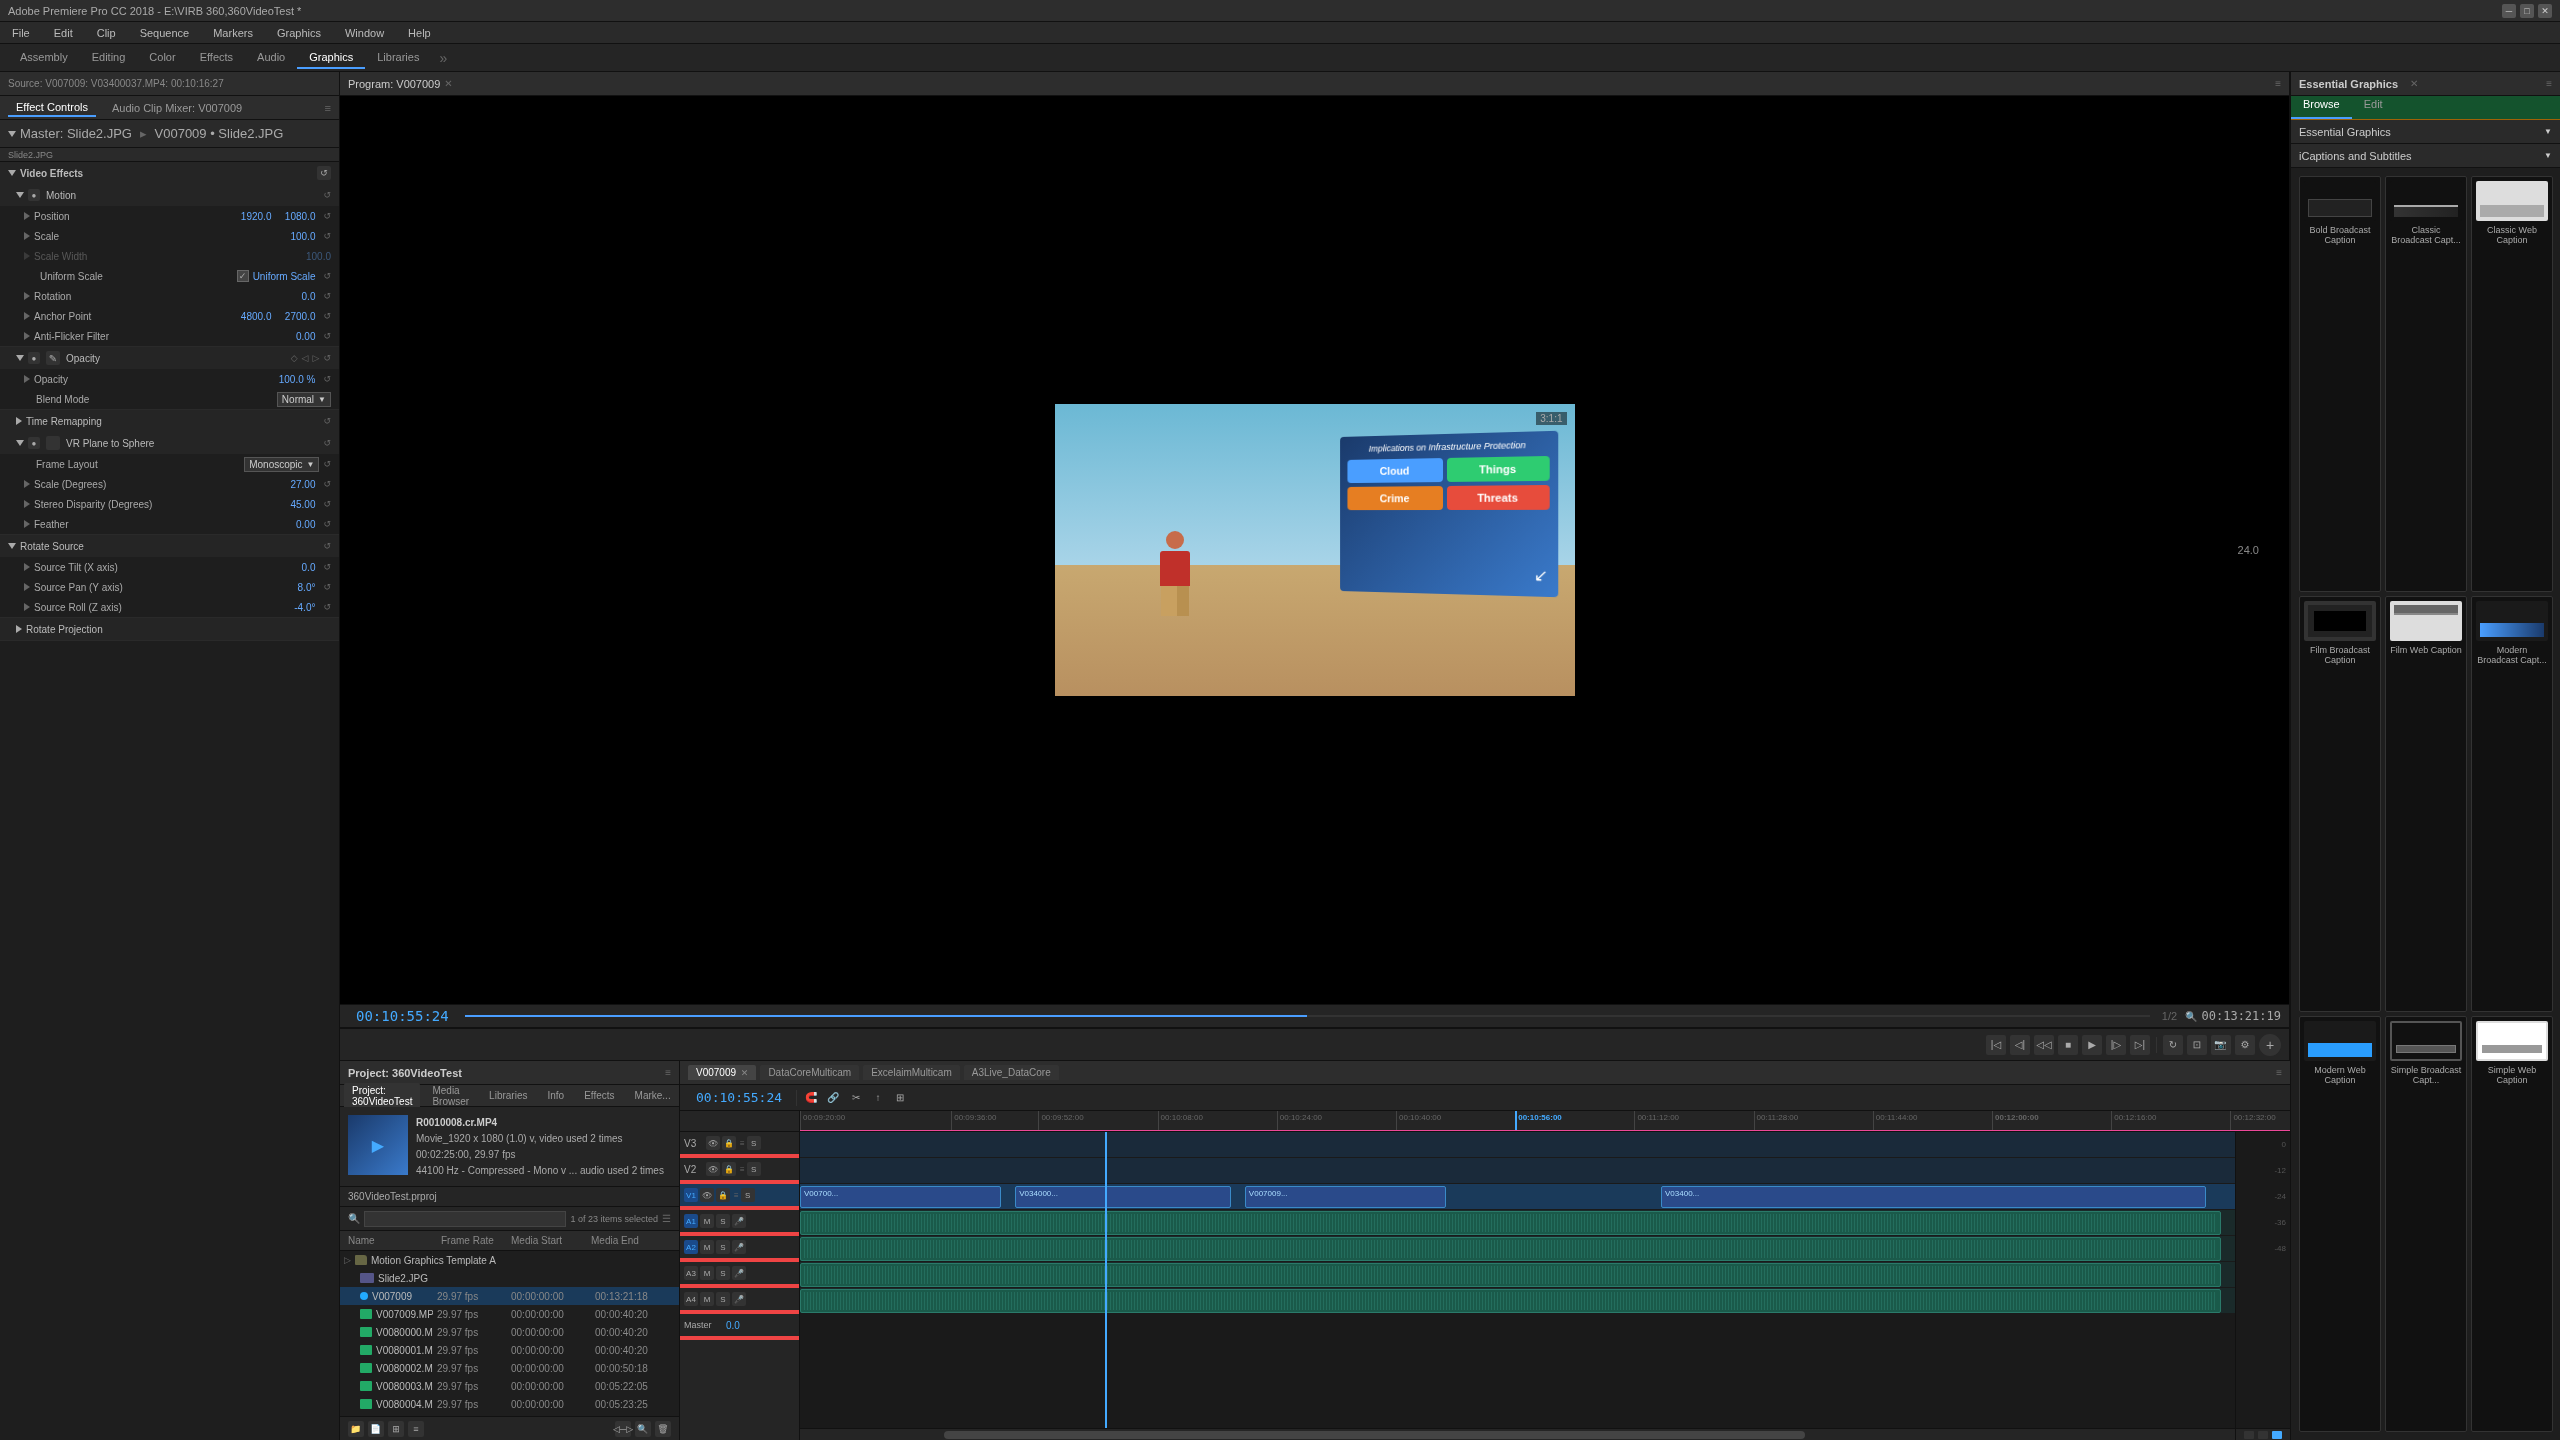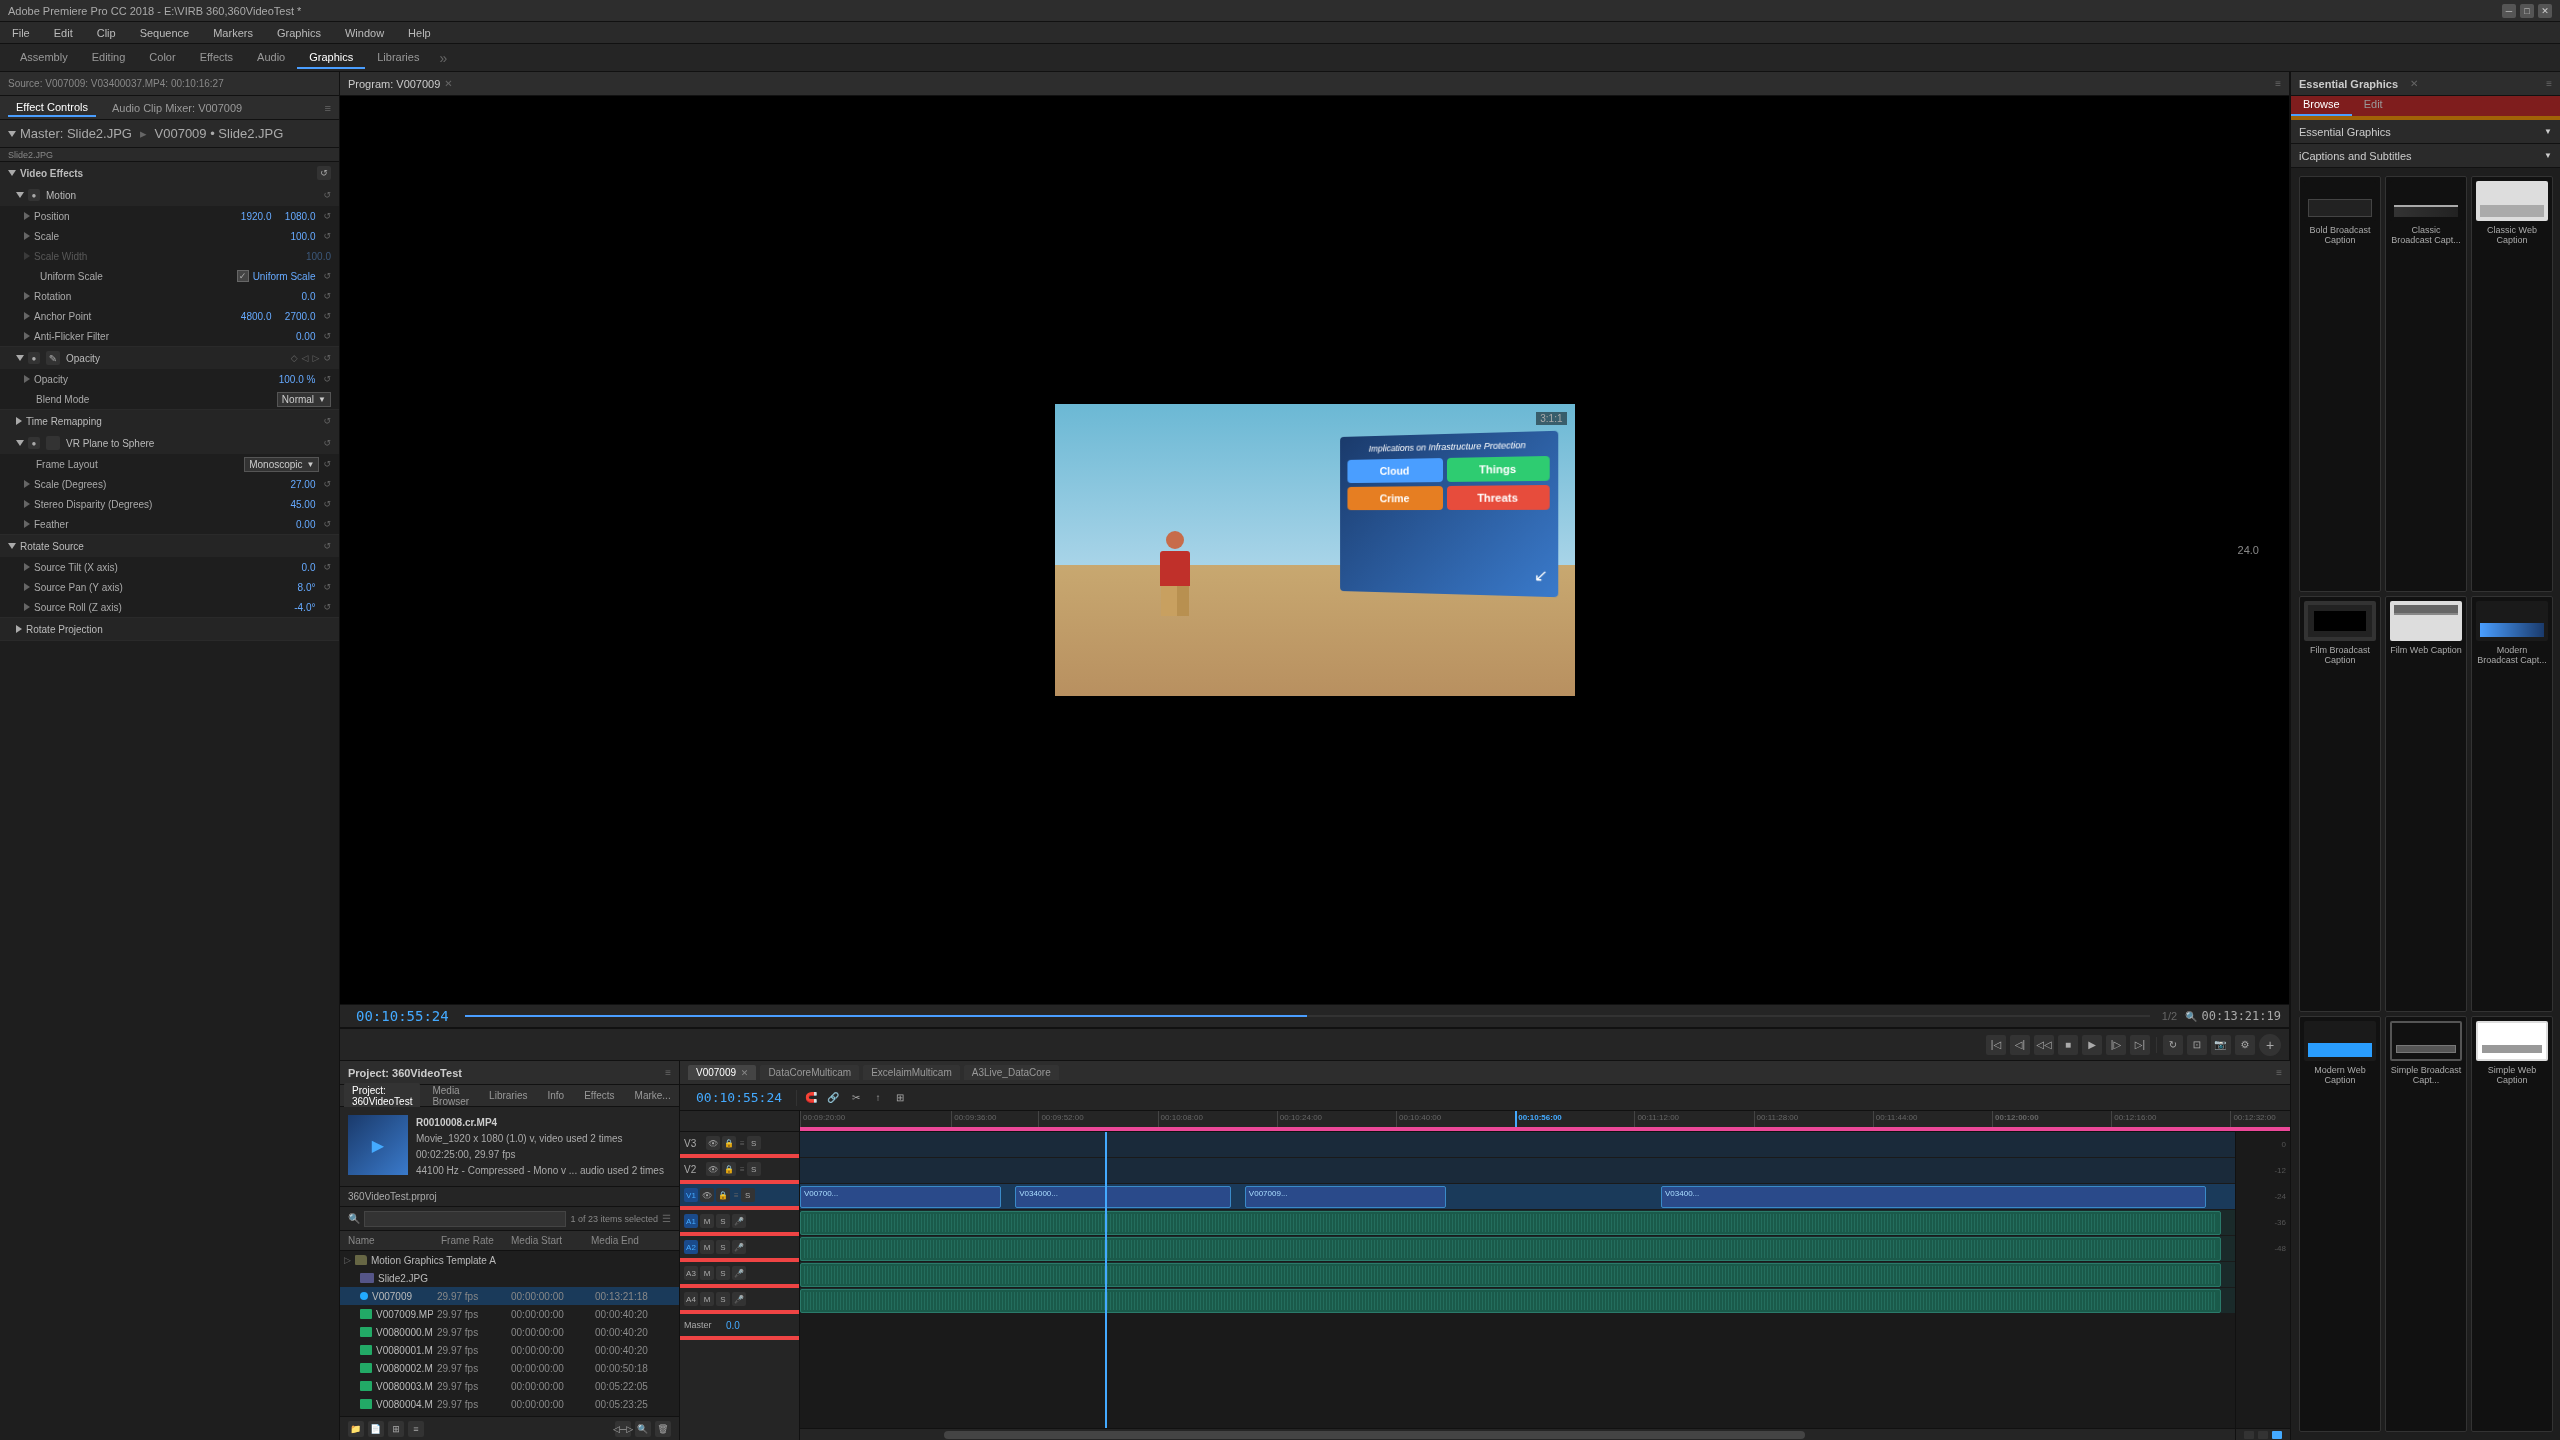--- a/index.html
+++ b/index.html
@@ -596,21 +596,21 @@
     .timeline-content {
       flex: 1;
       display: flex;
       flex-direction: column;
       overflow: hidden;
     }
 
     .timeline-ruler {
       height: 20px;
       background: #252525;
-      border-bottom: 4px solid #ec4899;
+      border-bottom: 1px solid #ec4899;
       position: relative;
       overflow: hidden;
     }
 
     .ruler-mark {
       position: absolute;
       top: 0;
       height: 100%;
       border-left: 1px solid #444;
       font-size: 8px;
@@ -1530,21 +1530,21 @@
     </div>
   </div>
 
   <div id="right-panel">
     <div class="eg-panel-header">
       <span style="font-size:11px;color:#ccc;font-weight:bold;">Essential Graphics</span>
       <span style="margin-left:4px;font-size:10px;color:#666;">✕</span>
       <span style="margin-left:auto;font-size:10px;color:#666;">≡</span>
     </div>
 
-    <div style="display:flex;height:24px;background:#7f1d1d;border-bottom:4px solid #a16207;">
+    <div style="display:flex;height:24px;background:#14532d;border-bottom:1px solid #a16207;">
       <div class="eg-tab active">Browse</div>
       <div class="eg-tab">Edit</div>
     </div>
 
     <div class="eg-dropdown">
       <span>Essential Graphics</span>
       <span style="font-size:8px;margin-left:auto;">▼</span>
     </div>
     <div class="eg-dropdown">
       <span>iCaptions and Subtitles</span>

